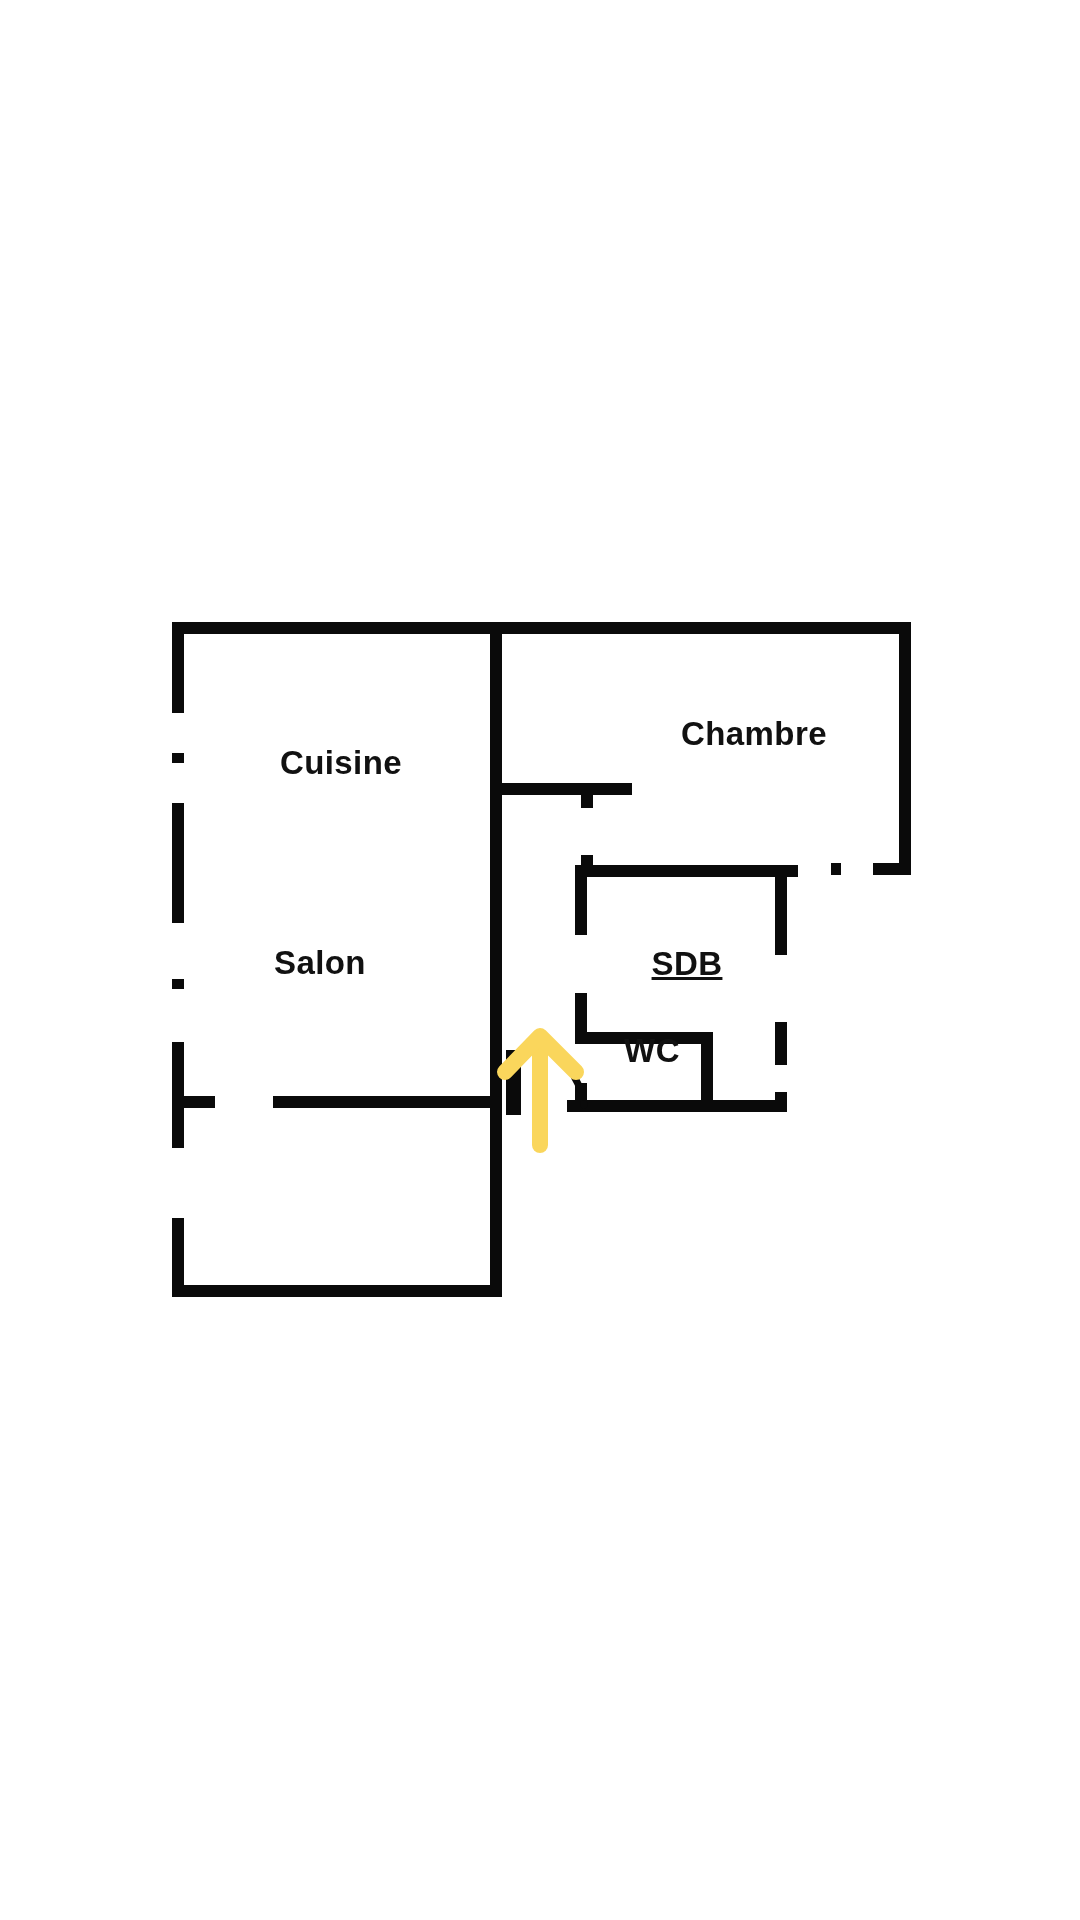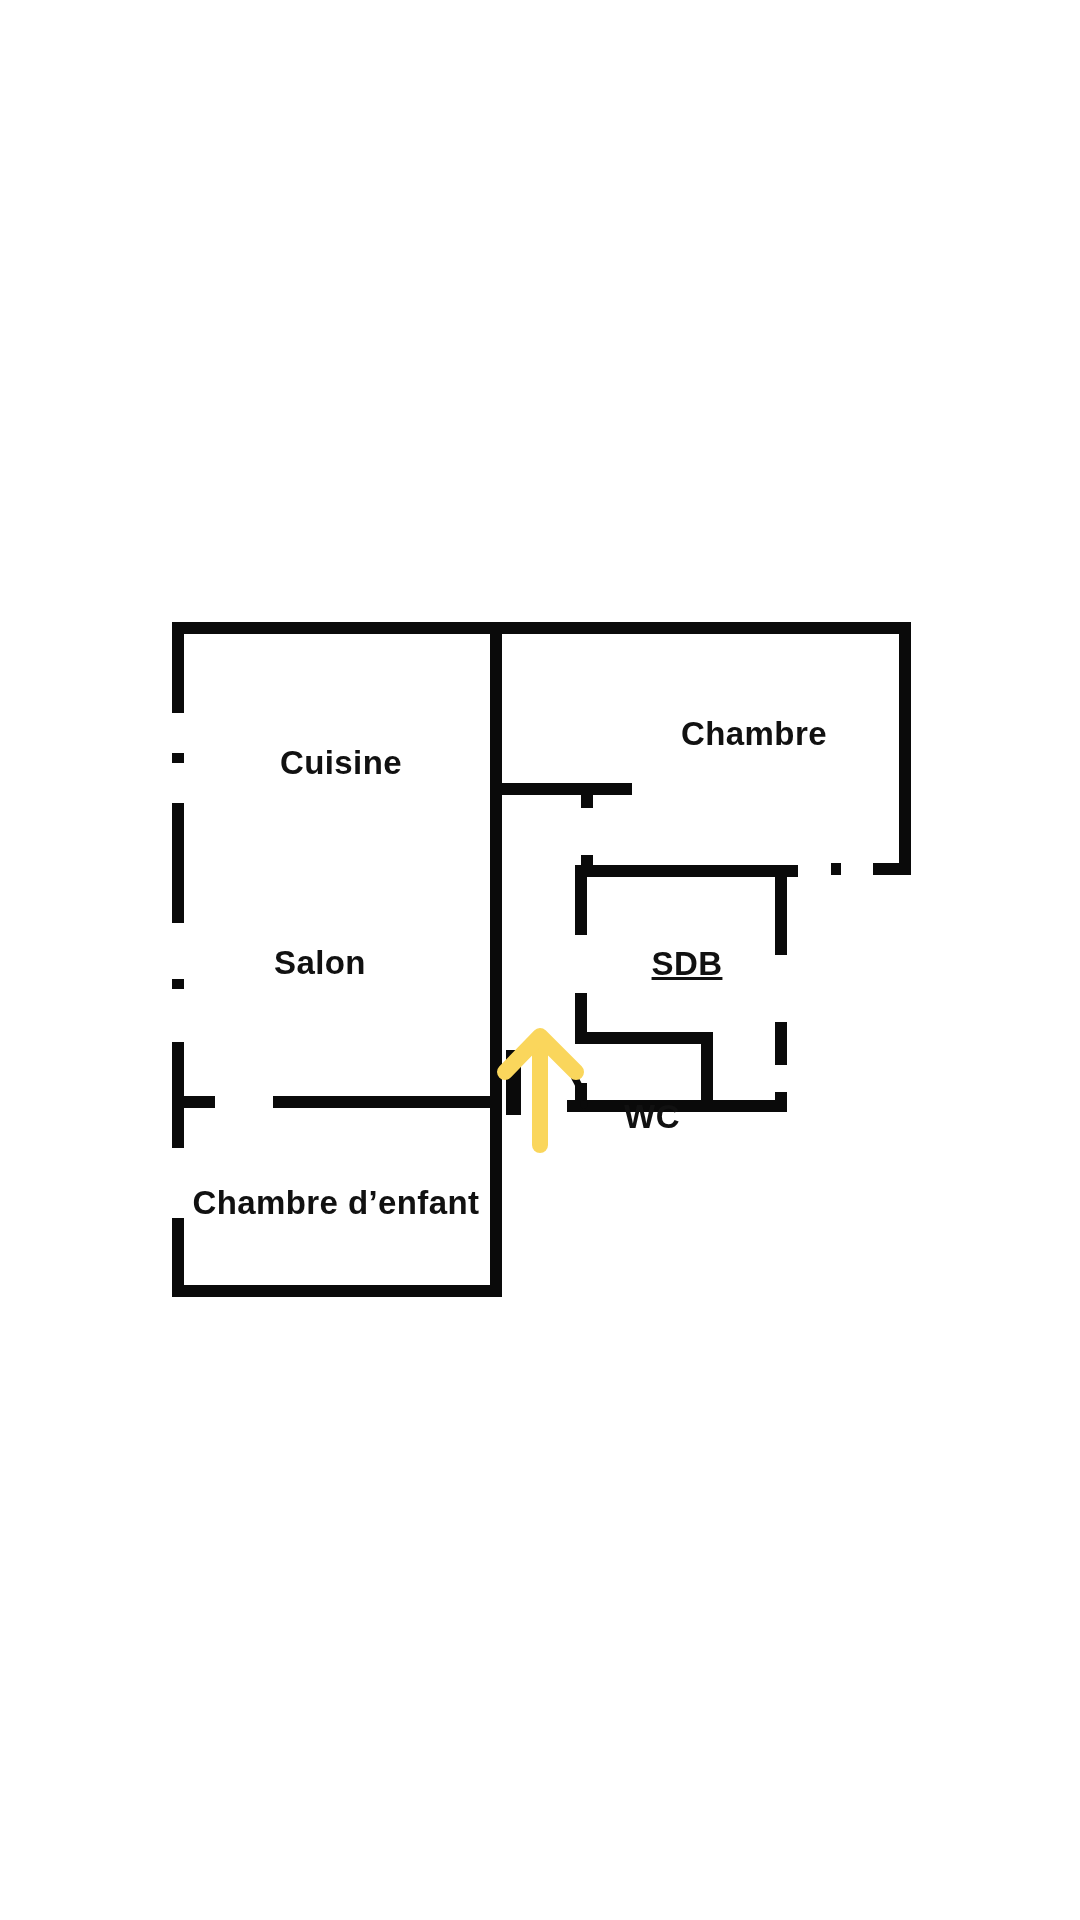--- a/index.html
+++ b/index.html
@@ -39,21 +39,21 @@
     font-size: 33px;
     font-weight: 700;
     letter-spacing: 0.4px;
     color: var(--label_text);
     white-space: nowrap;
   }
   .room-label.cuisine        { left: 341px; top: 763px; }
   .room-label.chambre        { left: 754px; top: 734px; }
   .room-label.salon          { left: 320px; top: 963px; }
   .room-label.sdb            { left: 687px; top: 964px; text-decoration: underline; }
-  .room-label.wc             { left: 652px; top: 1117px; }
+  .room-label.wc             { left: 652px; top: 1051px; }
   .room-label.chambre-enfant { left: 336px; top: 1203px; }
   .wall { fill: var(--wall); }
 </style>
 </head>
 <body>
 
 <div class="canvas">
 
   <svg class="plan-svg" viewBox="0 0 1080 1920">
 
@@ -111,16 +111,15 @@
       <path d="M 505 1072 L 540 1036 L 576 1072" fill="none" stroke="var(--arrow)" stroke-width="16" stroke-linecap="round" stroke-linejoin="round"></path>
     </g>
   </svg>
 
   <div class="label-layer">
     <div class="room-label cuisine">Cuisine</div>
     <div class="room-label chambre">Chambre</div>
     <div class="room-label salon">Salon</div>
     <div class="room-label sdb">SDB</div>
     <div class="room-label wc">WC</div>
-    <div class="room-label chambre-enfant">Chambre d’enfant</div>
   </div>
 
 </div>
 
 </body></html>

